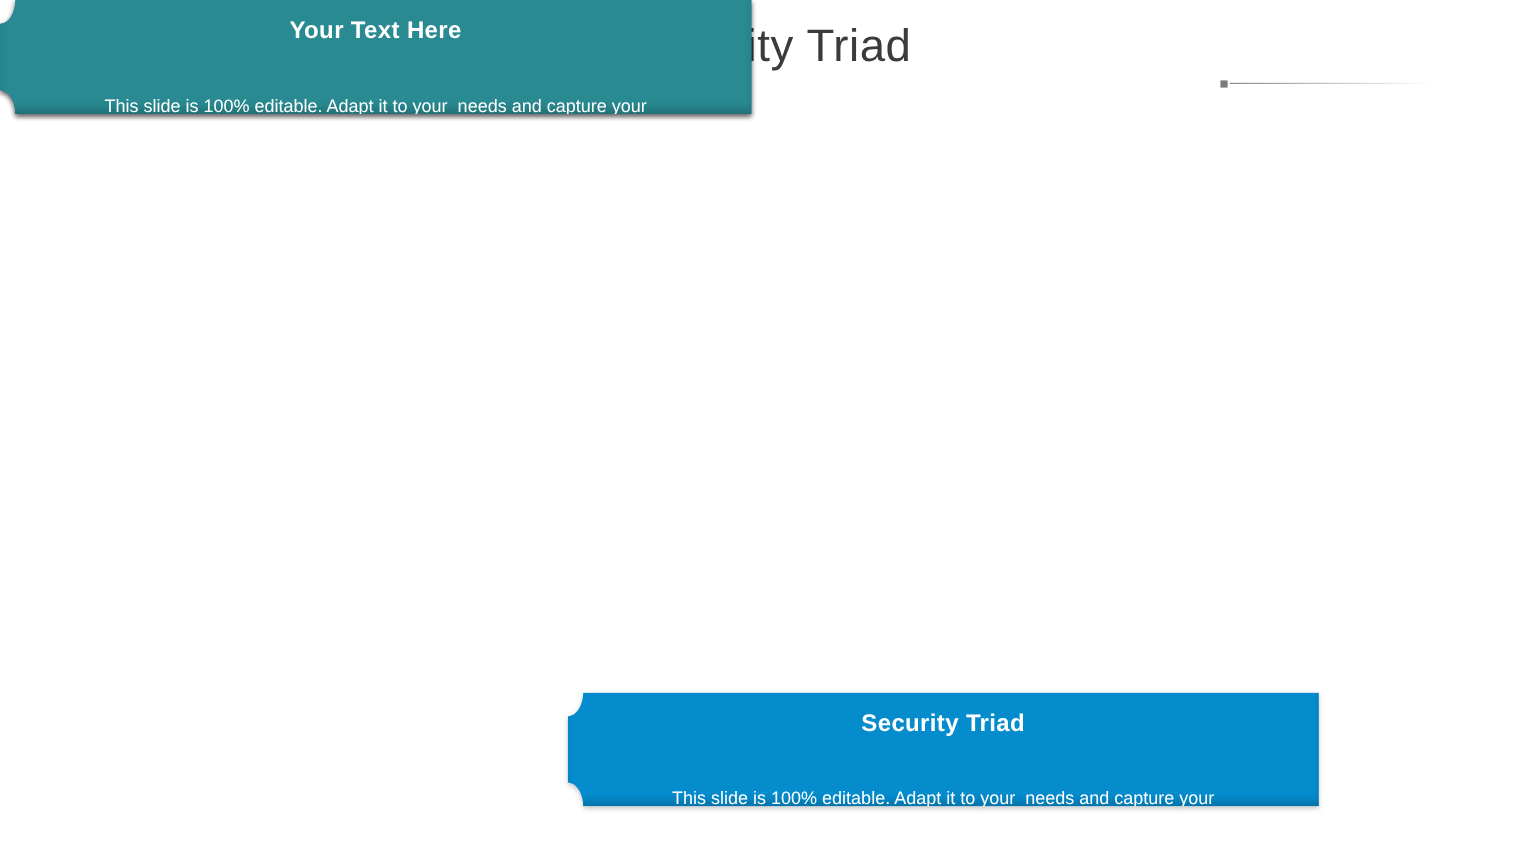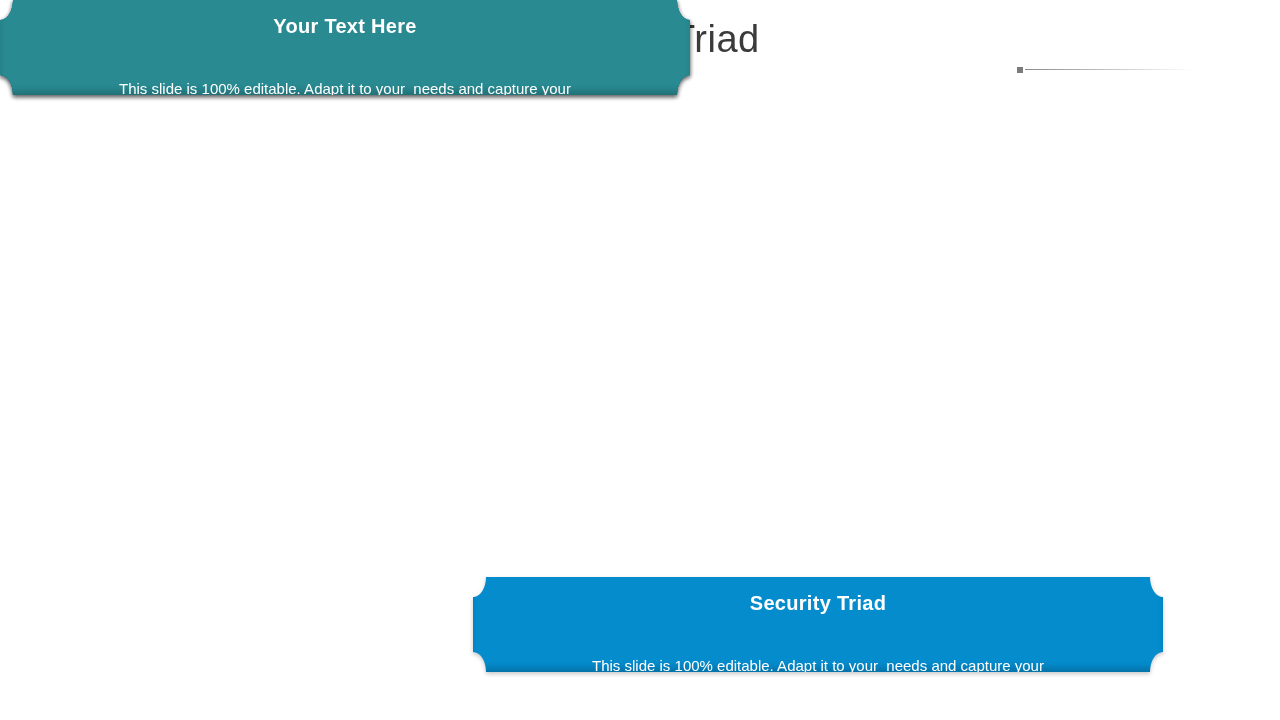--- a/index.html
+++ b/index.html
@@ -12,21 +12,21 @@
     text-align:center;font-size:38px;font-weight:400;color:#3b3b3b;letter-spacing:0.5px;
   }
   
   .decor-line{position:absolute;top:69px;height:1px;width:168px;}
   .decor-line.left{left:92px;background:linear-gradient(to right,rgba(140,140,140,0),#8a8a8a);}
   .decor-line.right{left:1025px;background:linear-gradient(to left,rgba(140,140,140,0),#8a8a8a);}
   .decor-dot{position:absolute;top:67px;width:6px;height:6px;background:#7b7b7b;}
   .decor-dot.left{left:258px;}
   .decor-dot.right{left:1017px;}
   
-  .banner{position:absolute;width:690px;height:95px;filter:drop-shadow(0 2px 2px rgba(0,0,0,0.22));}
+  .banner{position:absolute;width:626px;height:95px;filter:drop-shadow(0 2px 2px rgba(0,0,0,0.22));}
   .banner:nth-of-type(1){left:117px;top:132px;}
   .banner:nth-of-type(2){left:206px;top:245px;}
   .banner:nth-of-type(3){left:295px;top:358px;}
   .banner:nth-of-type(4){left:384px;top:466px;}
   .banner:nth-of-type(5){left:473px;top:577px;}
   .banner-shape{
     position:absolute;inset:0;
     clip-path:path('M 13,0 H 677 A 13,20 0 0 0 690,20 V 75 A 13,20 0 0 0 677,95 H 13 A 13,20 0 0 0 0,75 V 20 A 13,20 0 0 0 13,0 Z');
     box-shadow:inset 0 -6px 7px -2px rgba(0,0,0,0.20);
     text-align:center;color:#ffffff;

